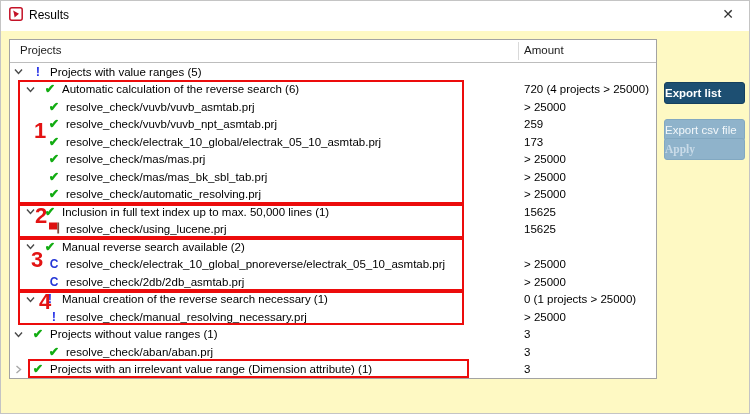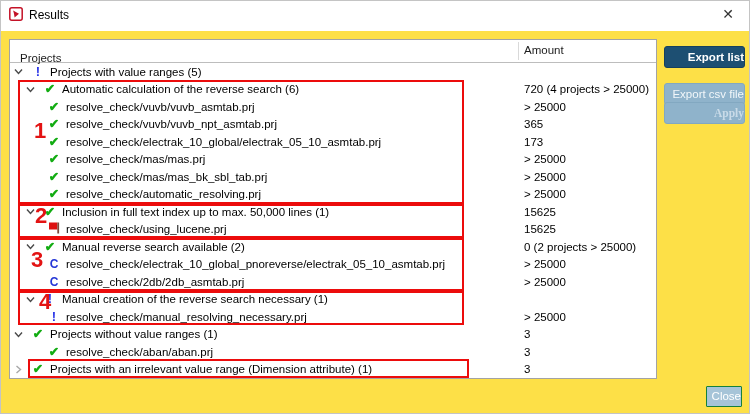--- a/index.html
+++ b/index.html
@@ -1,31 +1,31 @@
 <!DOCTYPE html>
 <html><head>
 <meta charset="utf-8">
 <style>
   html,body{margin:0;padding:0;}
   body{width:750px;height:414px;position:relative;background:#fff;
        font-family:"Liberation Sans", sans-serif;overflow:hidden;}
-  .win{position:absolute;inset:0;border:1px solid #c4c4c4;background:#fde047;box-sizing:border-box;}
+  .win{position:absolute;inset:0;border:1px solid #c4c4c4;background:#fef9c3;box-sizing:border-box;}
 
   
   .titlebar{position:absolute;left:0;top:0;right:0;height:30px;background:#fff;}
   .app-icon{position:absolute;left:8px;top:6px;width:14px;height:14px;}
   .title{position:absolute;left:28px;top:7px;font-size:12px;color:#000;}
   .close-x{position:absolute;right:12px;top:4px;font-size:14px;color:#333;width:18px;height:18px;
            text-align:center;line-height:18px;cursor:pointer;}
 
   
   .panel{position:absolute;left:8px;top:38px;width:648px;height:340px;background:#fff;
          border:1px solid #a3a3a3;box-sizing:border-box;}
   .phead{position:absolute;left:0;top:0;right:0;height:22px;border-bottom:1px solid #bdbdbd;background:#fff;}
-  .phead .c1{position:absolute;left:10px;top:12px;font-size:11.5px;color:#1c1c1c;}
+  .phead .c1{position:absolute;left:10px;top:4px;font-size:11.5px;color:#1c1c1c;}
   .phead .c2{position:absolute;left:514px;top:4px;font-size:11.5px;color:#1c1c1c;}
   .phead .divider{position:absolute;left:508px;top:2px;bottom:2px;width:1px;background:#d9d9d9;}
   .rows{position:absolute;left:0;top:23px;right:0;}
   .trow{position:relative;height:17.5px;font-size:11.5px;color:#000;
         display:flex;align-items:center;white-space:nowrap;}
   .lvl1{padding-left:3px;}
   .lvl2{padding-left:15px;}
   .lvl3{padding-left:19px;}
   .chev{width:11px;height:11px;display:inline-flex;align-items:center;justify-content:center;
         margin-right:7px;flex:0 0 11px;}
@@ -45,21 +45,21 @@
   #b4{left:17px;top:290px;width:446px;height:34px;}
   #b5{left:27px;top:358px;width:441px;height:19px;}
   .anum{position:absolute;color:#e31313;font-weight:700;font-size:22px;z-index:7;pointer-events:none;}
   #n1{left:33px;top:117px;}
   #n2{left:34px;top:202px;}
   #n3{left:30px;top:246px;}
   #n4{left:38px;top:288px;}
 
   
   .btn{position:absolute;left:663px;width:81px;height:22px;border-radius:3px;font-size:11.5px;
-       text-align:right;line-height:21px;box-sizing:border-box;cursor:pointer;}
+       text-align:left;line-height:21px;box-sizing:border-box;cursor:pointer;margin-top:36px;}
   #export-list{top:45px;background:#1d4f72;color:#ffffff;border:1px solid #16405e;font-weight:600;}
   #export-csv{top:82px;background:#8fb3cb;color:#f2f7fa;border:1px solid #82a8c1;}
   #apply{top:101px;background:#8fb3cb;color:#c9dbe8;border:1px solid #82a8c1;font-weight:600;font-family:Liberation Serif, serif;}
   #close-btn{left:705px;top:385px;width:36px;height:21px;background:#a6c4d8;color:#ffffff;
              border:1px solid #15803d;border-radius:1px;font-size:11.5px;line-height:19px;}
 </style>
 </head>
 <body>
 
 <div class="win">
@@ -103,21 +103,21 @@
         <div class="trow lvl3">
           <span class="chev none"></span>
           <span class="ricon check">✔</span>
           <span class="rlabel">resolve_check/vuvb/vuvb_asmtab.prj</span>
           <span class="ramount">&gt; 25000</span>
         </div>
         <div class="trow lvl3">
           <span class="chev none"></span>
           <span class="ricon check">✔</span>
           <span class="rlabel">resolve_check/vuvb/vuvb_npt_asmtab.prj</span>
-          <span class="ramount">365</span>
+          <span class="ramount">259</span>
         </div>
         <div class="trow lvl3">
           <span class="chev none"></span>
           <span class="ricon check">✔</span>
           <span class="rlabel">resolve_check/electrak_10_global/electrak_05_10_asmtab.prj</span>
           <span class="ramount">173</span>
         </div>
         <div class="trow lvl3">
           <span class="chev none"></span>
           <span class="ricon check">✔</span>
@@ -156,21 +156,20 @@
           <span class="ramount">15625</span>
         </div>
         <div class="trow lvl2">
           <span class="chev">
             <svg width="11" height="11" viewBox="0 0 11 11">
               <polyline points="2,3.5 5.5,7.5 9,3.5" fill="none" stroke="#4a4a4a" stroke-width="1.4"></polyline>
             </svg>
           </span>
           <span class="ricon check">✔</span>
           <span class="rlabel">Manual reverse search available (2)</span>
-          <span class="ramount">0 (2 projects &gt; 25000)</span>
         </div>
         <div class="trow lvl3">
           <span class="chev none"></span>
           <span class="ricon refresh">C</span>
           <span class="rlabel">resolve_check/electrak_10_global_pnoreverse/electrak_05_10_asmtab.prj</span>
           <span class="ramount">&gt; 25000</span>
         </div>
         <div class="trow lvl3">
           <span class="chev none"></span>
           <span class="ricon refresh">C</span>
@@ -178,20 +177,21 @@
           <span class="ramount">&gt; 25000</span>
         </div>
         <div class="trow lvl2">
           <span class="chev">
             <svg width="11" height="11" viewBox="0 0 11 11">
               <polyline points="2,3.5 5.5,7.5 9,3.5" fill="none" stroke="#4a4a4a" stroke-width="1.4"></polyline>
             </svg>
           </span>
           <span class="ricon exclaim">!</span>
           <span class="rlabel">Manual creation of the reverse search necessary (1)</span>
+          <span class="ramount">0 (1 projects &gt; 25000)</span>
         </div>
         <div class="trow lvl3">
           <span class="chev none"></span>
           <span class="ricon exclaim">!</span>
           <span class="rlabel">resolve_check/manual_resolving_necessary.prj</span>
           <span class="ramount">&gt; 25000</span>
         </div>
         <div class="trow lvl1">
           <span class="chev">
             <svg width="11" height="11" viewBox="0 0 11 11">

